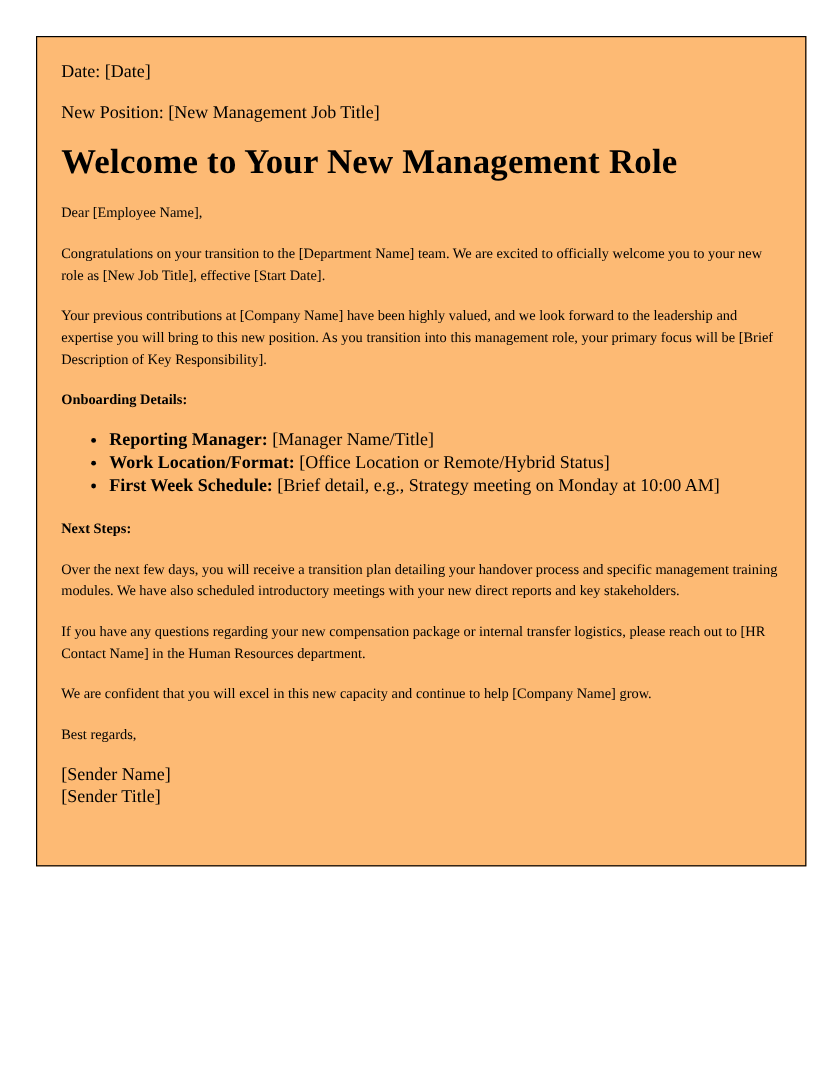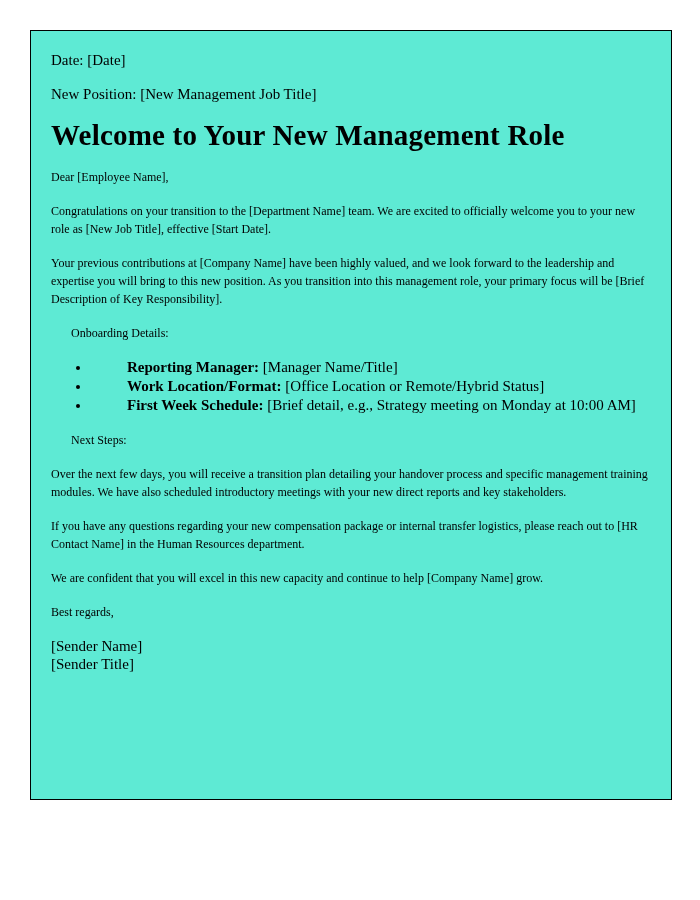--- a/index.html
+++ b/index.html
@@ -10,58 +10,57 @@
     height: 900px;
     background: #ffffff;
     font-family: "Liberation Serif", "DejaVu Serif", serif;
     color: #000000;
   }
   .page {
     position: absolute;
     left: 30px;
     top: 30px;
     width: 642px;
-    height: 770px;
+    height: 692px;
     border: 1px solid #000000;
     padding: 20px 20px 0 20px;
     overflow: hidden;
-    background: #5eead4;
+    background: #fdba74;
   }
   .meta-line {
     font-size: 15px;
     line-height: 18px;
     margin: 0 0 16px 0;
   }
   .letter-title {
     font-size: 29px;
     line-height: 33px;
     font-weight: bold;
     margin: 8px 0 16px 0;
     letter-spacing: 0.2px;
   }
   .para {
     font-size: 12px;
     line-height: 18px;
     margin: 0 0 16px 0;
   }
   .bold-heading {
-    font-weight: normal;
-    margin-left: 20px;
+    font-weight: bold;
   }
   ul.onboarding-list {
     margin: 0 0 16px 0;
     padding-left: 40px;
     font-size: 15px;
     line-height: 19px;
   }
   ul.onboarding-list li {
     margin: 0;
     padding: 0;
   }
-  .bullet-label { font-weight: bold; margin-left: 36px; }
+  .bullet-label { font-weight: bold; }
   .sender-block {
     font-size: 15px;
     line-height: 18px;
     margin: 0;
   }
 </style>
 </head>
 <body>
 
 <div class="page">

